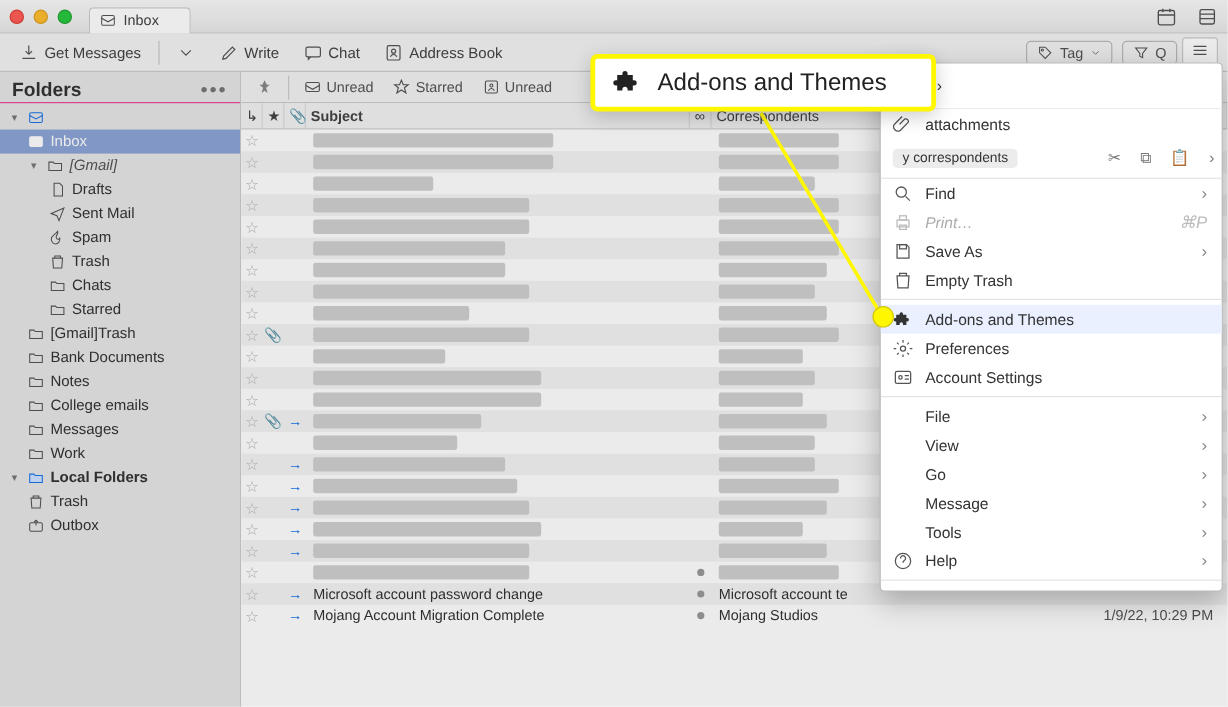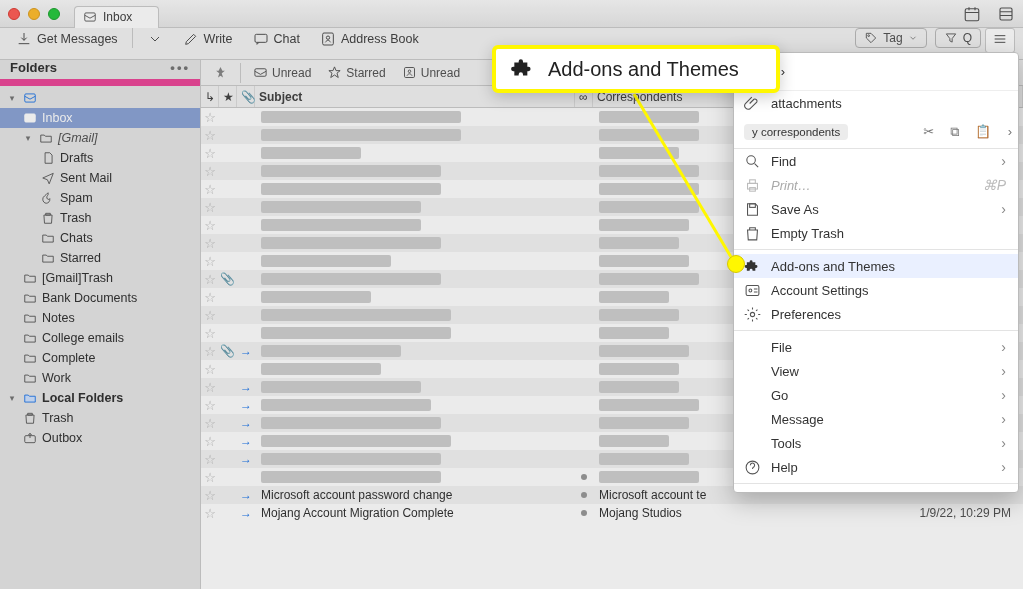--- a/index.html
+++ b/index.html
@@ -9,31 +9,31 @@
   
   .titlebar { height: 28px; background: linear-gradient(#fafafa,#e9e9e9); display:flex; align-items:center; padding:0 8px; border-bottom:1px solid #ccc; }
   .traffic { display:flex; gap:8px; margin-right:14px; }
   .dot { width:12px; height:12px; border-radius:50%; }
   .dot.r{background:#ff5f57;border:1px solid #e14038;} .dot.y{background:#ffbd2e;border:1px solid #dfa023;} .dot.g{background:#28c940;border:1px solid #20a532;}
   .tab { height:22px; background:#fff; border:1px solid #ccc; border-bottom:none; border-radius:4px 4px 0 0; padding:0 26px 0 8px; display:flex; align-items:center; gap:6px; margin-top:6px; font-size:12px; color:#444; }
   .titlebar-right { margin-left:auto; display:flex; gap:16px; }
   .tb-icon { width:18px; height:18px; display:flex; align-items:center; justify-content:center; color:#555; }
 
   
-  .toolbar { height:32px; background:#f3f3f3; display:flex; align-items:flex-start; padding:0 8px; gap:4px; border-bottom:1px solid #ccc; }
+  .toolbar { height:32px; background:#f3f3f3; display:flex; align-items:center; padding:0 8px; gap:4px; border-bottom:1px solid #ccc; }
   .tbtn { display:flex; align-items:center; gap:5px; padding:3px 8px; border-radius:3px; color:#444; font-size:12.5px; cursor:pointer; }
   .tbtn svg { width:16px; height:16px; }
   .sep { width:1px; height:20px; background:#ccc; margin:0 2px; }
   .tag-pill { border:1px solid #bbb; border-radius:4px; padding:2px 8px; display:flex; align-items:center; gap:5px; font-size:12px; color:#555;}
   .hamburger { margin-left:auto; border:1px solid #ccc; border-radius:3px; padding:2px 6px; background:#fff;}
 
   
   .main { display:flex; height: calc(589px - 28px - 32px); }
   .sidebar { width:201px; background:#e6e6e6; border-right:1px solid #ccc; display:flex; flex-direction:column; }
-  .sidebar-header { height:26px; display:flex; align-items:flex-start; padding:0 10px; font-weight:600; color:#333; border-bottom:7px solid #ec4899; font-size:13px;}
+  .sidebar-header { height:26px; display:flex; align-items:flex-end; padding:0 10px; font-weight:600; color:#333; border-bottom:1px solid #ec4899; font-size:16px;}
   .sidebar-header .dots { margin-left:auto; color:#777; letter-spacing:2px; font-weight:bold;}
   .tree { padding:2px 0; }
   .row { display:flex; align-items:center; height:20px; padding:0 6px; gap:4px; font-size:12.5px; color:#333; cursor:pointer;}
   .row .tw { width:12px; display:flex; justify-content:center; font-size:9px; color:#777;}
   .row.selected { background:#8ca4d6; color:#fff;}
   .row.selected svg { stroke:#fff; fill:#fff;}
   .row .ico { width:16px; height:16px; display:flex; align-items:center; justify-content:center;}
   .row.l1 { padding-left: 22px;} .row.l2 { padding-left: 40px;}
   .ital { font-style: italic; color:#555;}
   .bold { font-weight:600;}
@@ -282,21 +282,21 @@
             </svg>
           </span>
           <span>College emails</span>
         </div>
       <div class="row l1">
           <span class="ico">
             <svg viewBox="0 0 24 24" width="14" height="14">
               <path d="M3 7h6l2 2h10v10H3V7z"></path>
             </svg>
           </span>
-          <span>Complete</span>
+          <span>Messages</span>
         </div>
       <div class="row l1">
           <span class="ico">
             <svg viewBox="0 0 24 24" width="14" height="14">
               <path d="M3 7h6l2 2h10v10H3V7z"></path>
             </svg>
           </span>
           <span>Work</span>
         </div>
       <div class="row">
@@ -810,35 +810,35 @@
       <span class="mi">
         <svg viewBox="0 0 24 24" style="fill:#333;stroke:none;">
           <path d="M10 3a2 2 0 012 2v1h4v4h1a2 2 0 110 4h-1v4h-4v-1a2 2 0 10-4 0v1H4v-4H3a2 2 0 110-4h1V6h4V5a2 2 0 012-2z"></path>
         </svg>
       </span>
       <span>Add-ons and Themes</span>
     </div>
   <div class="menu-row">
       <span class="mi">
         <svg viewBox="0 0 24 24">
+          <circle cx="12" cy="12" r="3"></circle>
+          <path d="M12 2v3M12 19v3M4 12H1M23 12h-3M5 5l2 2M17 17l2 2M5 19l2-2M17 7l2-2"></path>
+        </svg>
+      </span>
+      <span>Preferences</span>
+    </div>
+  <div class="menu-row">
+      <span class="mi">
+        <svg viewBox="0 0 24 24">
           <rect x="3" y="5" width="18" height="14" rx="2"></rect>
           <circle cx="9" cy="12" r="2"></circle>
           <path d="M14 10h5M14 14h5"></path>
         </svg>
       </span>
       <span>Account Settings</span>
-    </div>
-  <div class="menu-row">
-      <span class="mi">
-        <svg viewBox="0 0 24 24">
-          <circle cx="12" cy="12" r="3"></circle>
-          <path d="M12 2v3M12 19v3M4 12H1M23 12h-3M5 5l2 2M17 17l2 2M5 19l2-2M17 7l2-2"></path>
-        </svg>
-      </span>
-      <span>Preferences</span>
     </div>
   <div class="menu-sep"></div>
   <div class="menu-row">
       <span class="mi"></span>
       <span>File</span>
       <span class="chev">›</span>
     </div>
   <div class="menu-row">
       <span class="mi"></span>
       <span>View</span>

